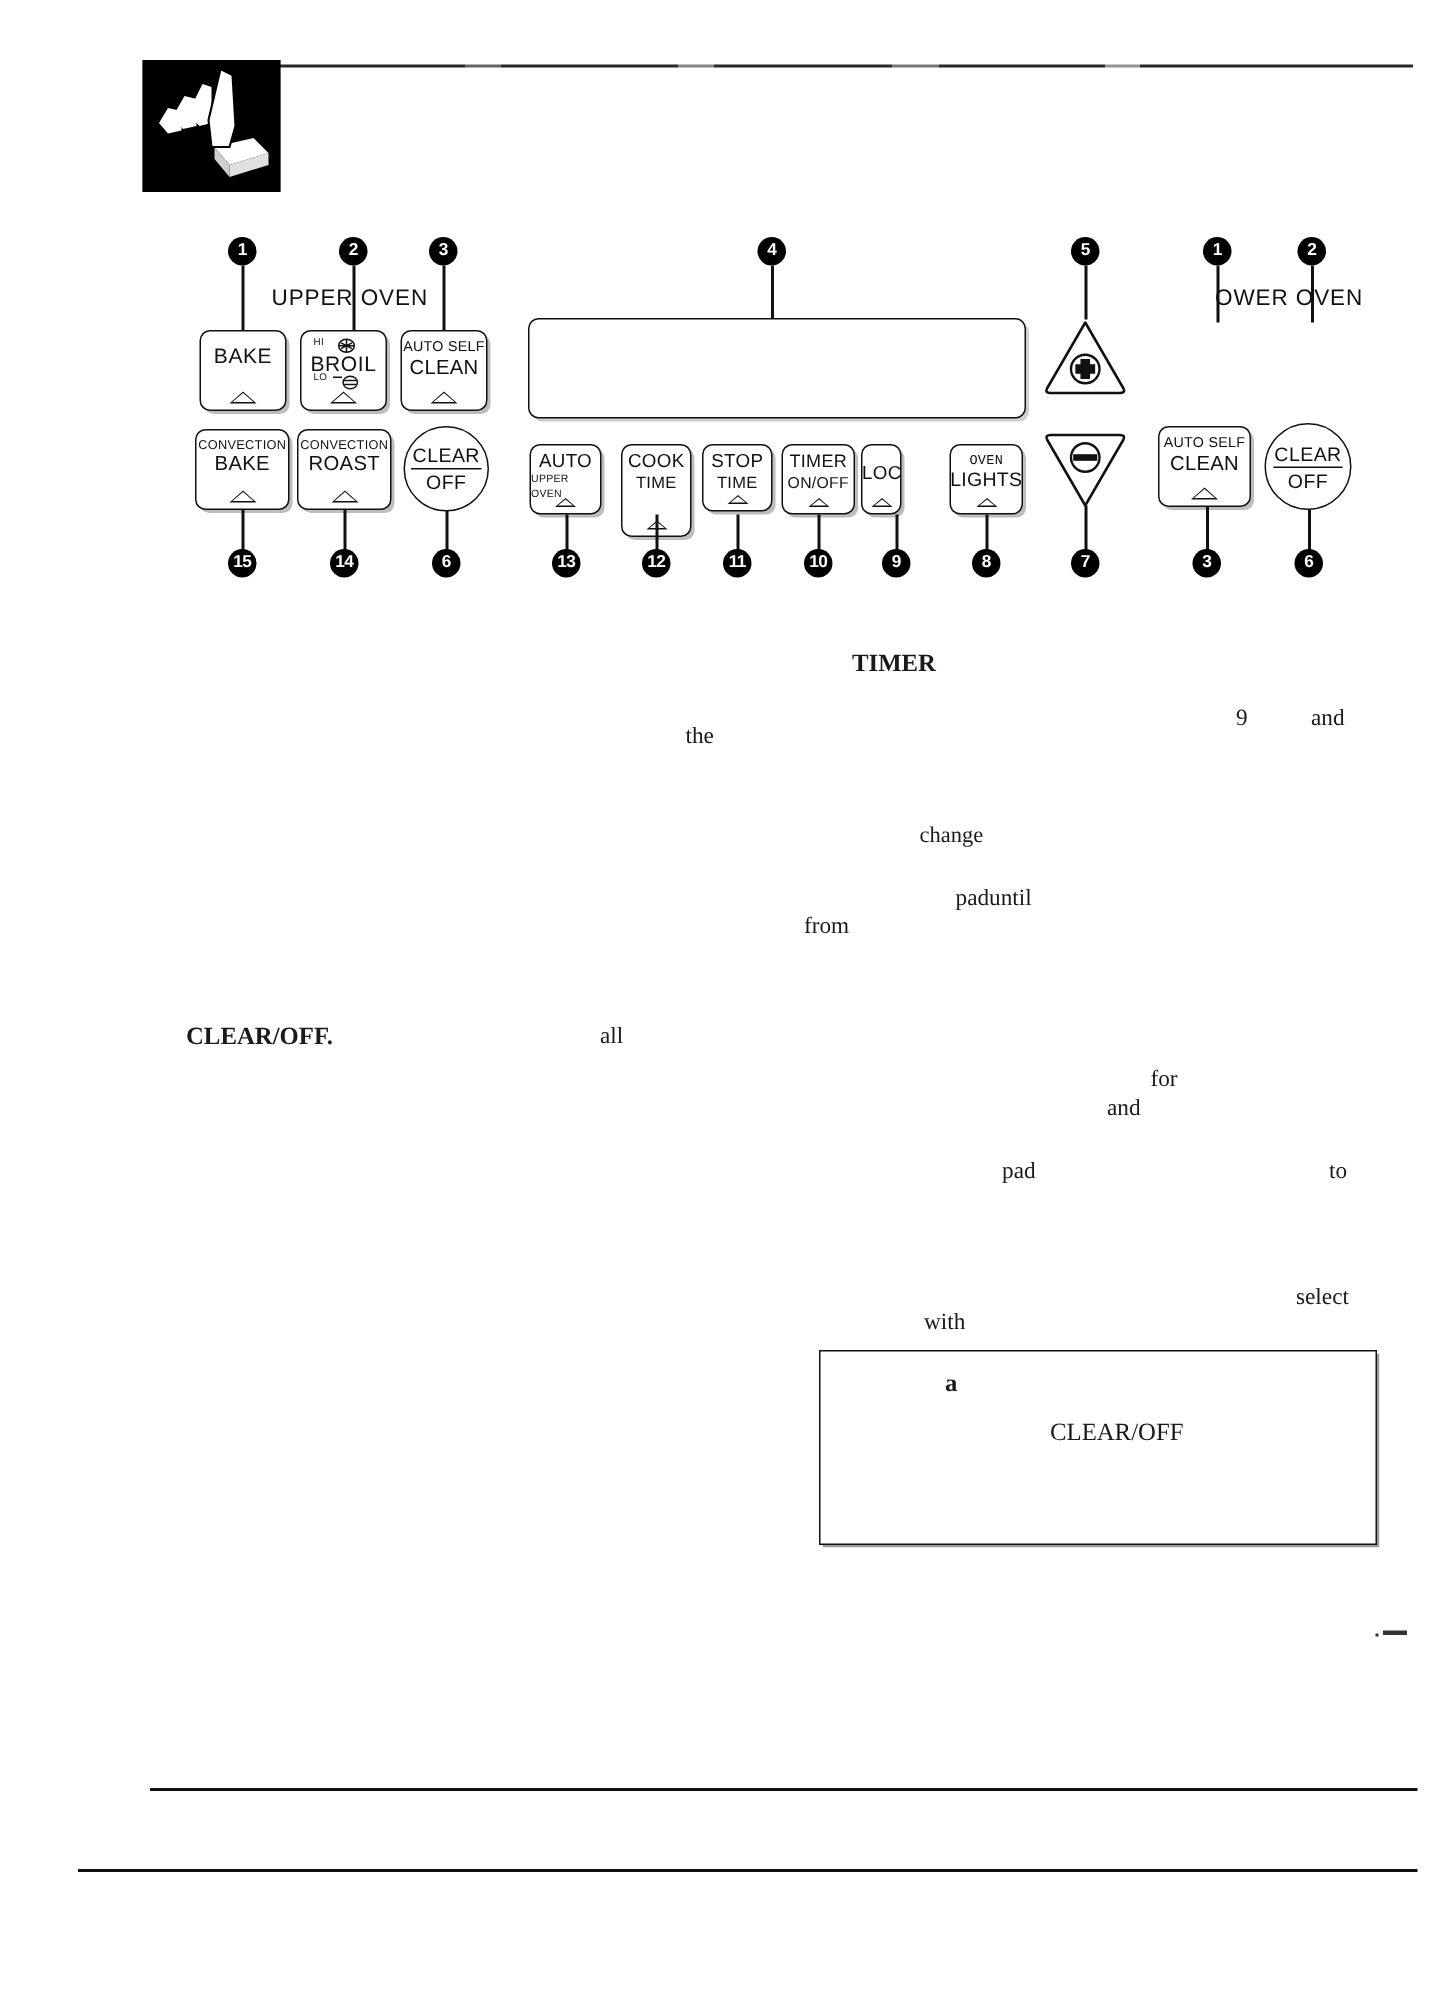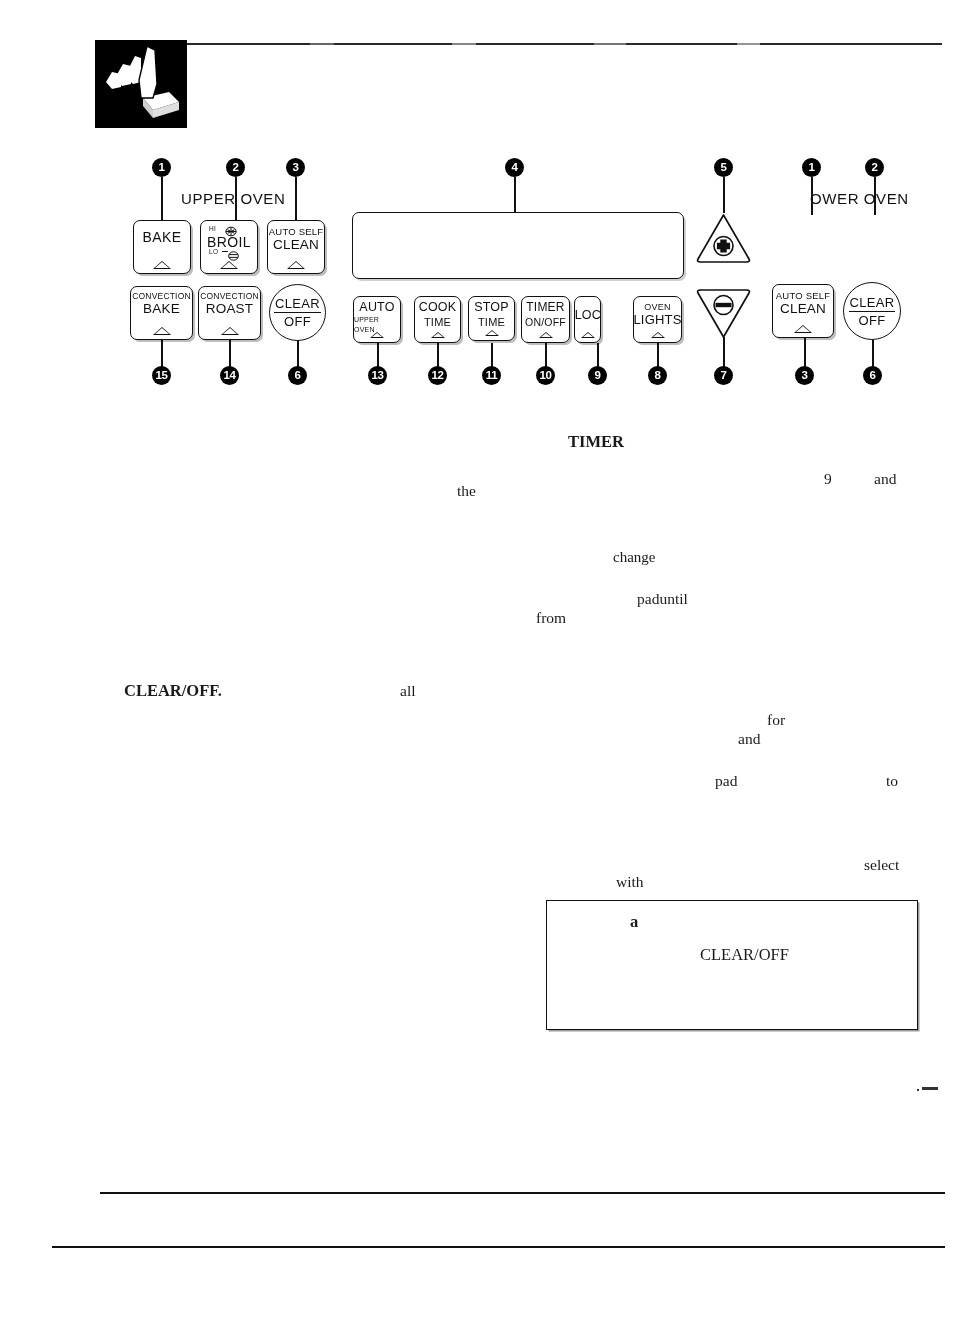--- a/index.html
+++ b/index.html
@@ -216,21 +216,21 @@
     <div class="rk2">OFF</div>
   </div>
 
   <div class="key" style="left:353px;top:146px;width:48px;height:47px;">
     <div class="l2" style="margin-top:3px;font-size:12.5px;">AUTO</div>
     <div class="l1" style="font-size:7px;margin-top:0;">UPPER OVEN</div>
     <div class="tri" style="border-left-width:7px;border-right-width:7px;border-bottom-width:6px;"></div>
     <div class="tri-in" style="border-left-width:5px;border-right-width:5px;border-bottom-width:4px;bottom:5px;"></div>
   </div>
 
-  <div class="key" style="left:414px;top:146px;width:47px;height:47px;">
+  <div class="key" style="left:414px;top:146px;width:47px;height:62px;">
     <div class="l2" style="margin-top:3px;font-size:12.5px;">COOK</div>
     <div class="l2" style="font-size:11px;">TIME</div>
     <div class="tri" style="border-left-width:7px;border-right-width:7px;border-bottom-width:6px;"></div>
     <div class="tri-in" style="border-left-width:5px;border-right-width:5px;border-bottom-width:4px;bottom:5px;"></div>
   </div>
 
   <div class="key" style="left:468px;top:146px;width:47px;height:45px;">
     <div class="l2" style="margin-top:3px;font-size:12.5px;">STOP</div>
     <div class="l2" style="font-size:11px;">TIME</div>
     <div class="tri" style="border-left-width:7px;border-right-width:7px;border-bottom-width:6px;"></div>
@@ -244,21 +244,21 @@
     <div class="tri-in" style="border-left-width:5px;border-right-width:5px;border-bottom-width:4px;bottom:5px;"></div>
   </div>
 
   <div class="key" style="left:574px;top:146px;width:27px;height:47px;">
     <div class="l2" style="margin-top:11px;font-size:12.5px;">CLOCK</div>
     <div class="tri" style="border-left-width:7px;border-right-width:7px;border-bottom-width:6px;"></div>
     <div class="tri-in" style="border-left-width:5px;border-right-width:5px;border-bottom-width:4px;bottom:5px;"></div>
   </div>
 
   <div class="key" style="left:633px;top:146px;width:49px;height:47px;">
-    <div class="l1" style="font-size:9px;margin-top:5px;">OVEN</div>
+    <div class="l1" style="font-size:9px;margin-top:5px;font-family:Liberation Mono, monospace;">OVEN</div>
     <div class="l2" style="font-size:13px;">LIGHTS</div>
     <div class="tri" style="border-left-width:7px;border-right-width:7px;border-bottom-width:6px;"></div>
     <div class="tri-in" style="border-left-width:5px;border-right-width:5px;border-bottom-width:4px;bottom:5px;"></div>
   </div>
 
   <div class="tri-key" style="left:695px;top:62px;">
     <svg width="57" height="52" viewBox="0 0 57 52">
       <path d="M28.5 3 L54 47 Q55.5 50 51.5 50 L5.5 50 Q1.5 50 3 47 Z" fill="#fff" stroke="#111" stroke-width="1.7" stroke-linejoin="round"></path>
       <circle cx="28.5" cy="34" r="9.5" fill="none" stroke="#111" stroke-width="1.6"></circle>
       <path d="M25.3 27.4 h6.4 v3.4 h3.4 v6.4 h-3.4 v3.4 h-6.4 v-3.4 h-3.4 v-6.4 h3.4 z" fill="#111"></path>
@@ -327,21 +327,21 @@
     <div class="frag" style="position: absolute; left: 824px; top: 470px; font-size: 15.5px;">9</div>
     <div class="frag" style="position: absolute; left: 874px; top: 470px; font-size: 15.5px;">and</div>
     <div class="frag" style="position: absolute; left: 457px; top: 482px; font-size: 15.5px;">the</div>
     <div class="frag" style="position: absolute; left: 613px; top: 549px; font-size: 15px;">change</div>
     <div class="frag" style="position: absolute; left: 637px; top: 590px; font-size: 15.5px;">paduntil</div>
     <div class="frag" style="position: absolute; left: 536px; top: 609px; font-size: 15.5px;">from</div>
     <div class="frag b" style="position: absolute; left: 124px; top: 681px; font-size: 16.5px;">CLEAR/OFF.</div>
     <div class="frag" style="position: absolute; left: 400px; top: 682px; font-size: 15.5px;">all</div>
     <div class="frag" style="position: absolute; left: 767px; top: 711px; font-size: 15.5px;">for</div>
     <div class="frag" style="position: absolute; left: 738px; top: 730px; font-size: 15.5px;">and</div>
-    <div class="frag" style="position: absolute; left: 715px; top: 772px; font-size: 15.5px;">pad</div>
+    <div class="frag" style="position: absolute; left: 668px; top: 772px; font-size: 15.5px;">pad</div>
     <div class="frag" style="position: absolute; left: 886px; top: 772px; font-size: 15.5px;">to</div>
     <div class="frag" style="position: absolute; left: 864px; top: 856px; font-size: 15.5px;">select</div>
     <div class="frag" style="position: absolute; left: 616px; top: 873px; font-size: 15.5px;">with</div>
   </div>
 
 <div id="note-box"></div>
 <div id="note-fragments">
     <div class="frag b" style="position: absolute; left: 630px; top: 912px; font-size: 16.5px;">a</div>
     <div class="frag" style="position: absolute; left: 700px; top: 945px; font-size: 16.5px;">CLEAR/OFF</div>
   </div>

